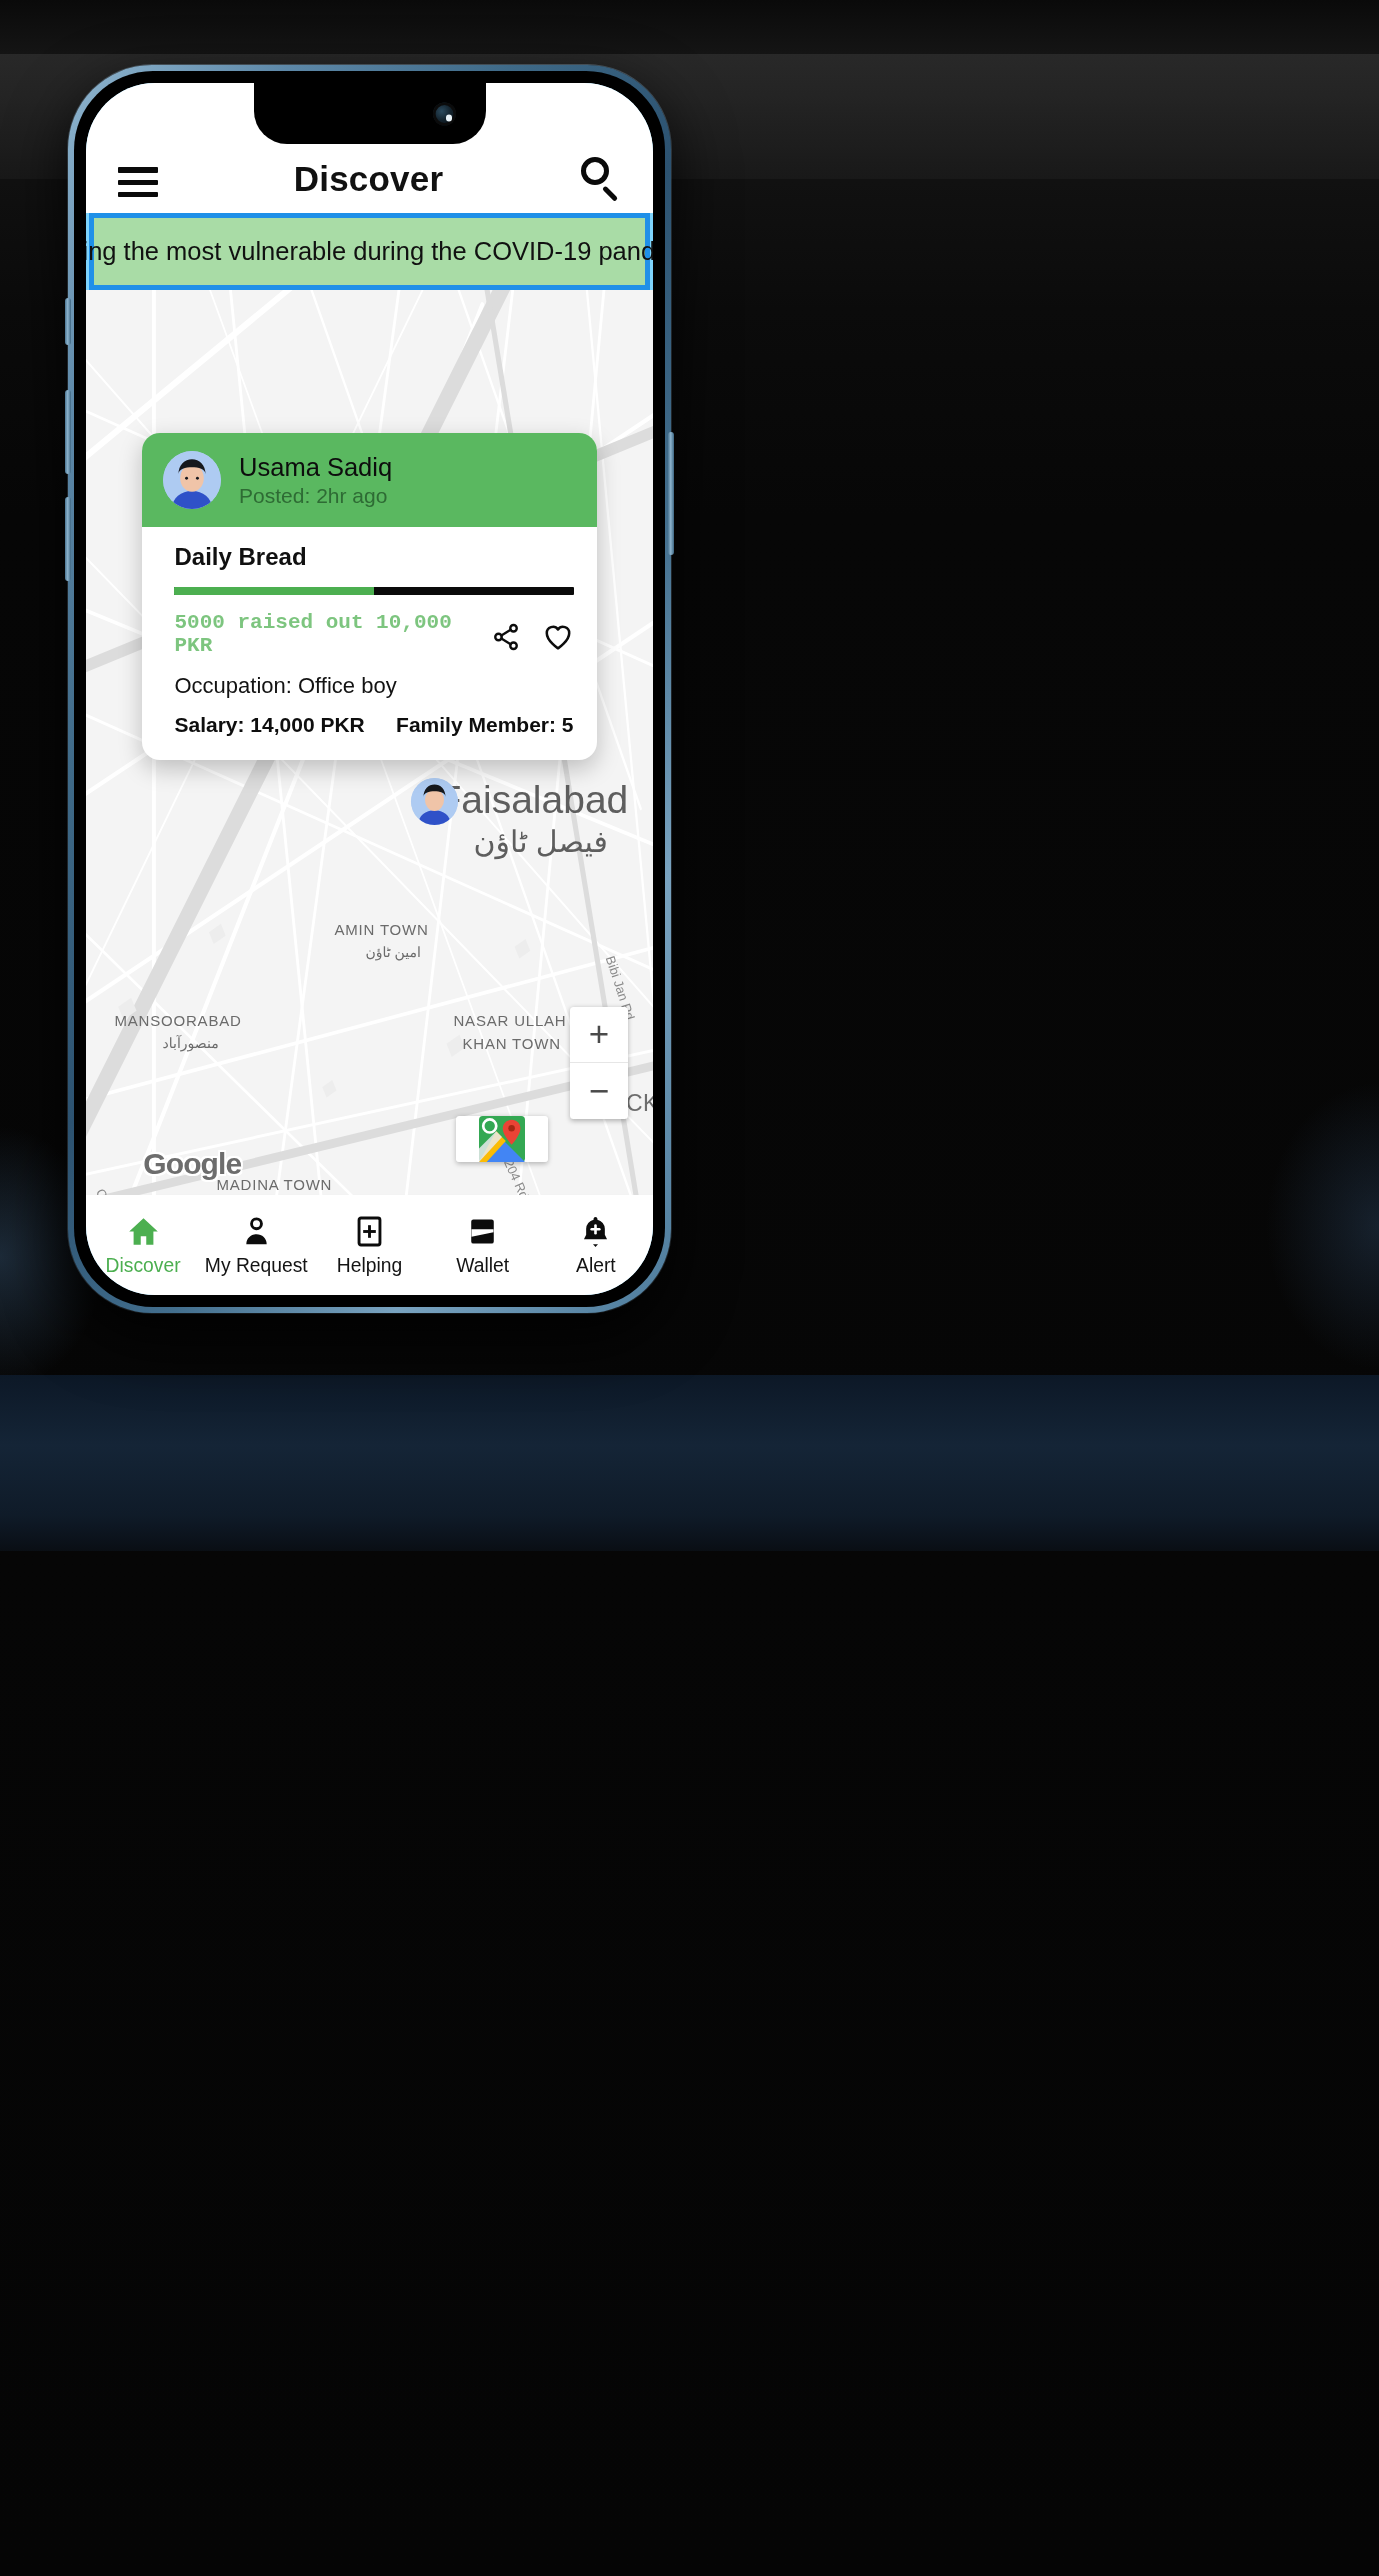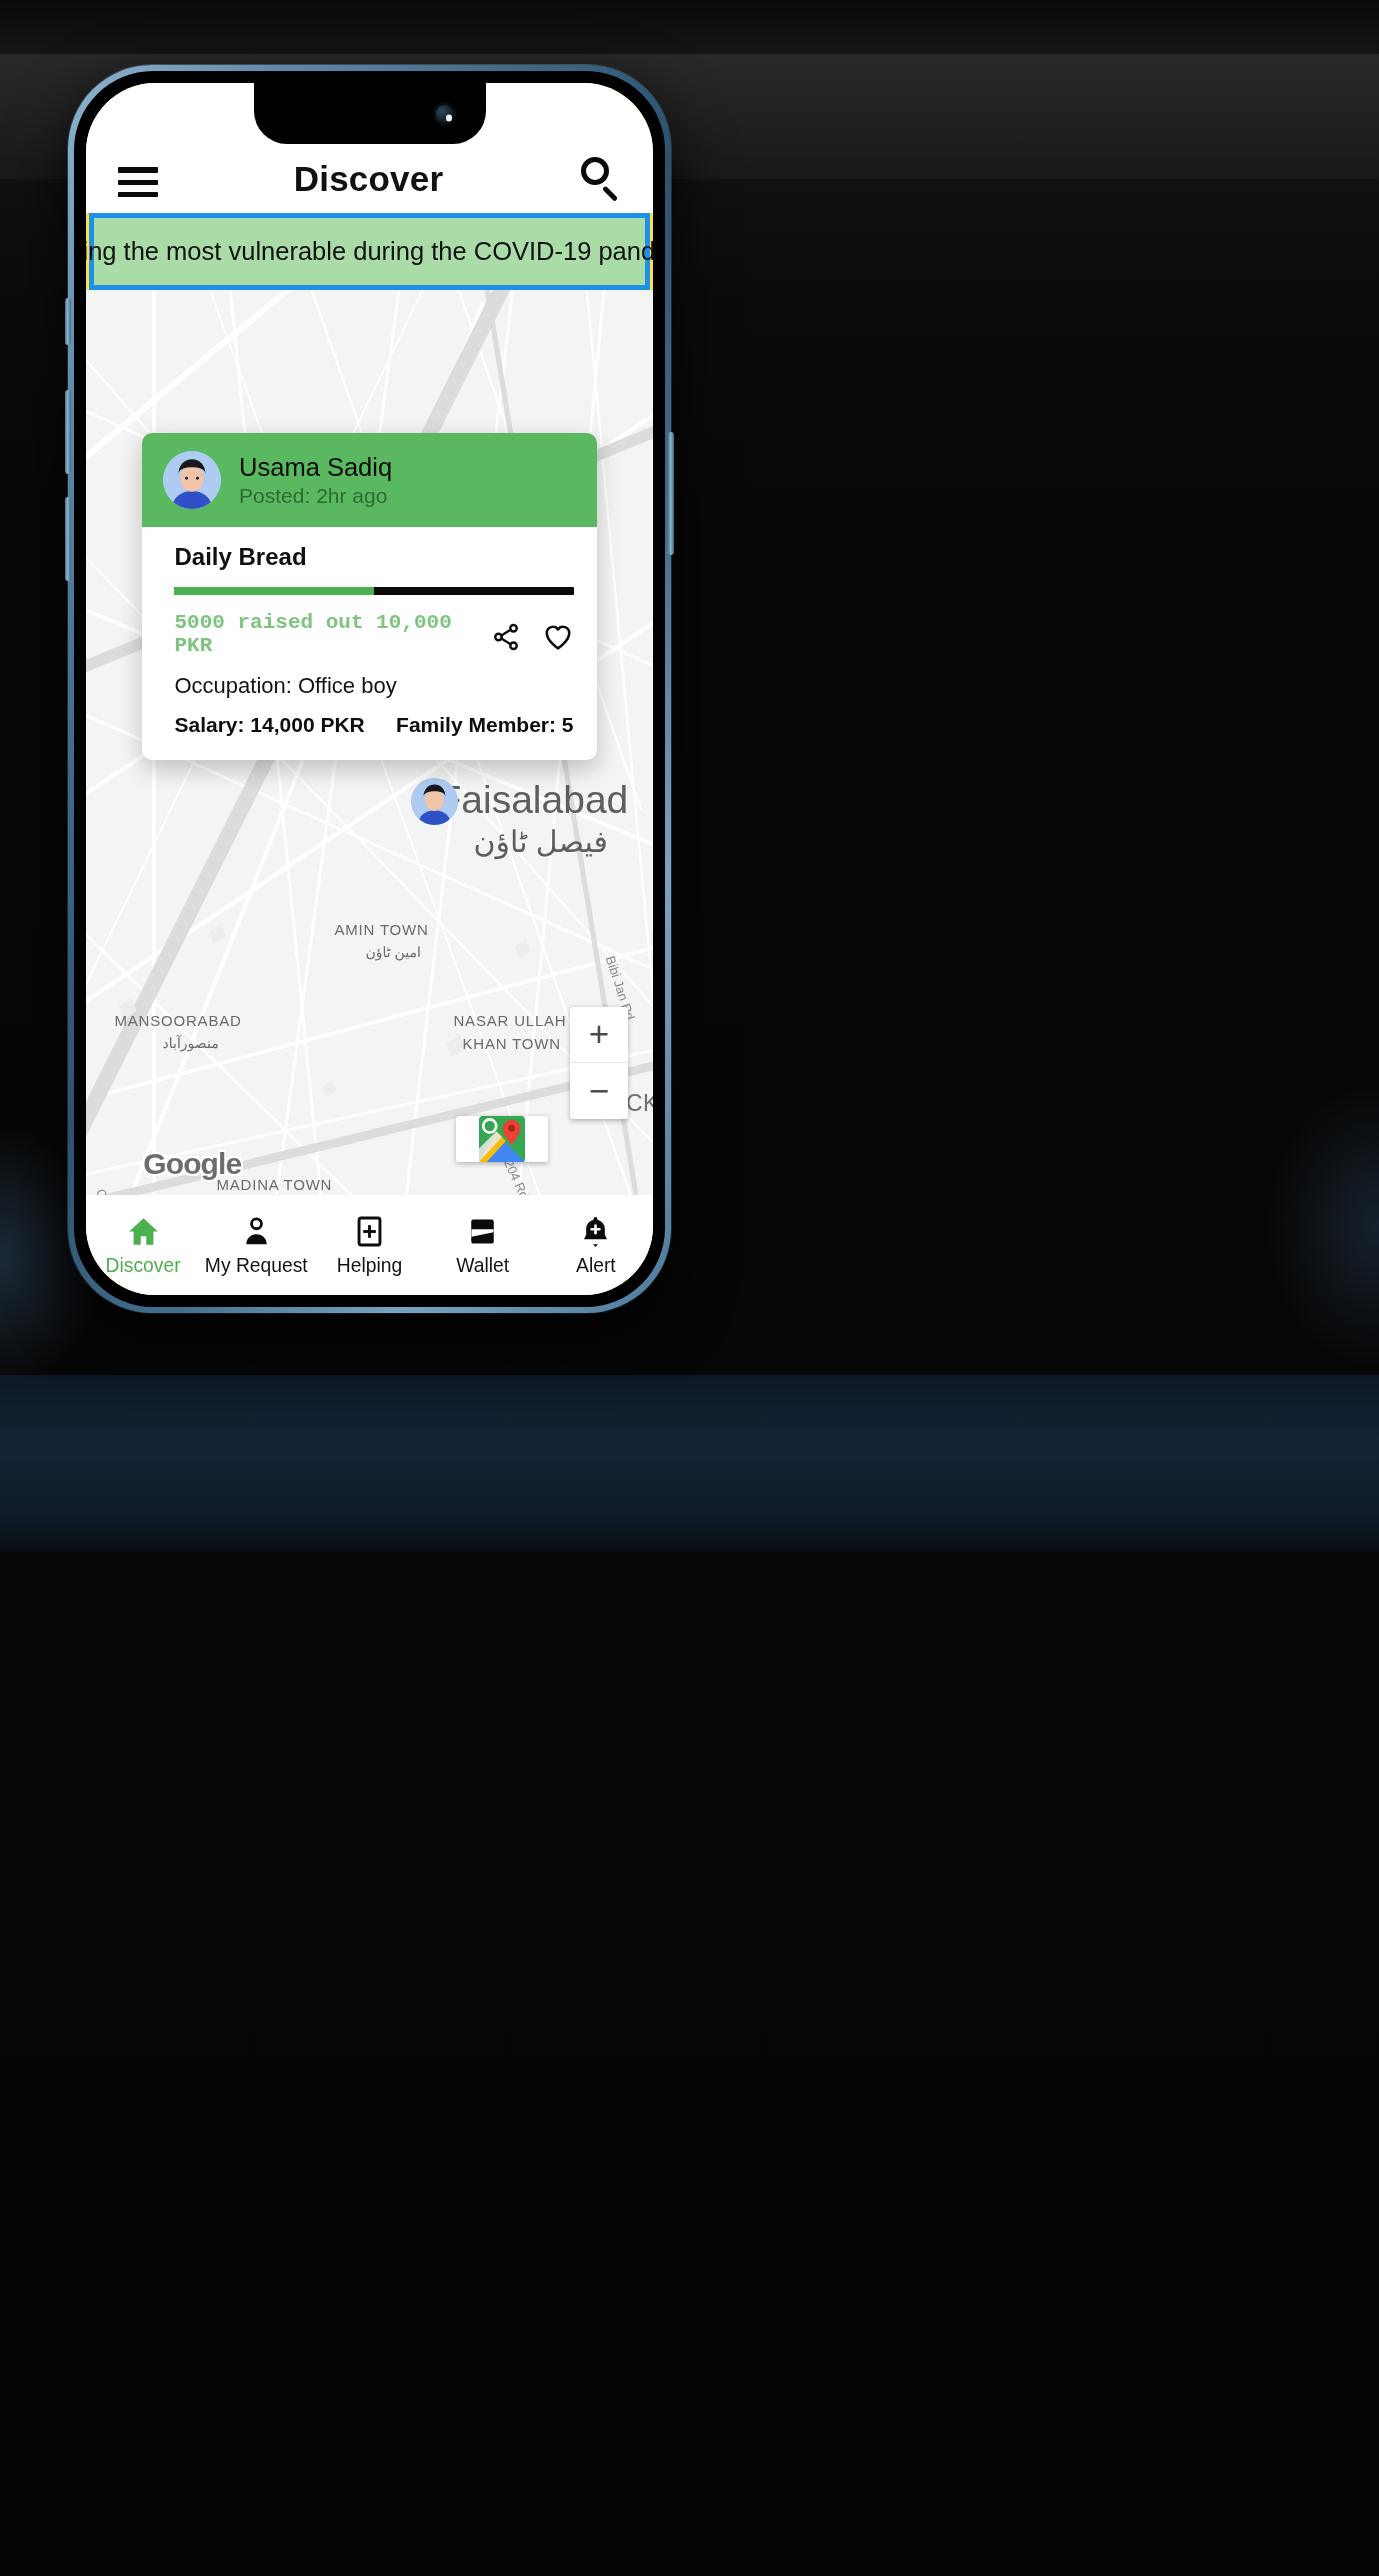--- a/index.html
+++ b/index.html
@@ -43,21 +43,21 @@
     width: 100%; height: 100%;
     border-radius: 79px;
     background: #000;
     padding: 12.3px;
     position: relative;
   }
   .screen {
     width: 100%; height: 100%;
     border-radius: 69px;
     overflow: hidden;
-    background: #fde047;
+    background: #7dd3fc;
     position: relative;
   }
   
   .btn-side{position:absolute;border-radius:3.5px;background:linear-gradient(90deg,#4b7592,#8cb3cd 45%,#3d6682);}
   .btn-silent{left:-2.6px;top:233px;width:5.3px;height:47px;}
   .btn-volup{left:-2.6px;top:325px;width:5.3px;height:84px;}
   .btn-voldn{left:-2.6px;top:432px;width:5.3px;height:84px;}
   .btn-power{right:-2.6px;top:367px;width:5.3px;height:123px;}
 
   
@@ -126,21 +126,21 @@
   .zoomctl{position:absolute;right:24.6px;bottom:76px;width:58px;border-radius:3.5px;background:#fff;box-shadow:0 1.8px 5.3px rgba(0,0,0,.28);}
   .zoomctl div{height:56px;display:flex;align-items:center;justify-content:center;font-size:35px;color:#4a4a4a;cursor:pointer;}
   .zoomctl div:first-child{border-bottom:0.9px solid #e6e6e6;}
   .mapbtns{position:absolute;right:105px;bottom:33px;display:flex;border-radius:3.5px;overflow:hidden;box-shadow:0 1.8px 5.3px rgba(0,0,0,.25);}
   .mapbtns>div{width:46px;height:46px;background:#fff;display:flex;align-items:center;justify-content:center;cursor:pointer;}
   .mapbtns>div+div{border-left:0.9px solid #ececec;}
 
   
   .card{
     position:absolute; left:56px; right:56px; top:350px;
-    background:#fff; border-radius:10px; overflow:hidden;
+    background:#fff; border-radius:18px; overflow:hidden;
     box-shadow:0 8.8px 23px rgba(0,0,0,.22); z-index:20;
   }
   .card-head{background:#5ab860;padding:17.6px 21px;display:flex;align-items:center;gap:17.6px;}
   .card-avatar{width:58px;height:58px;border-radius:50%;overflow:hidden;background:#aecbf2;position:relative;flex:0 0 auto;}
   .card-avatar svg{position:absolute;inset:0;width:100%;height:100%;}
   .poster-name{font-size:25.5px;color:#0d0d0d;line-height:1.18;}
   .poster-time{font-size:21px;color:#2e6b34;line-height:1.2;margin-top:1.8px;}
   .card-body{padding:16px 23px 23px 32px;}
   .card-title{font-size:24px;font-weight:bold;color:#101010;margin-bottom:16px;}
   .progress{height:8px;background:#0a0a0a;border-radius:0.9px;overflow:hidden;}

